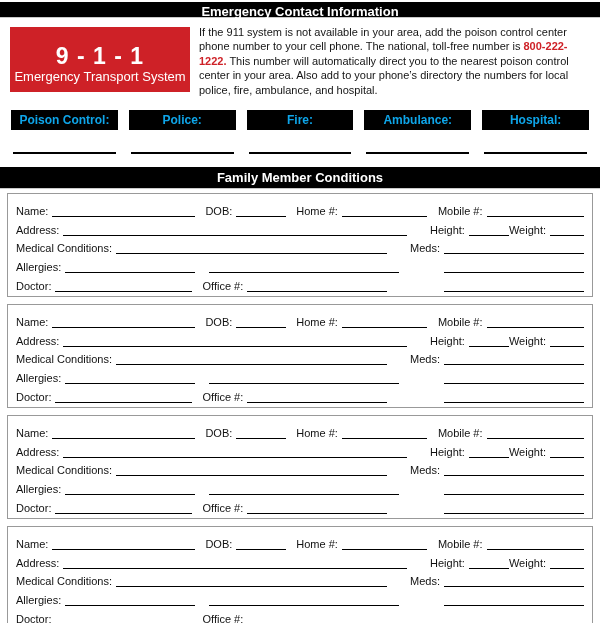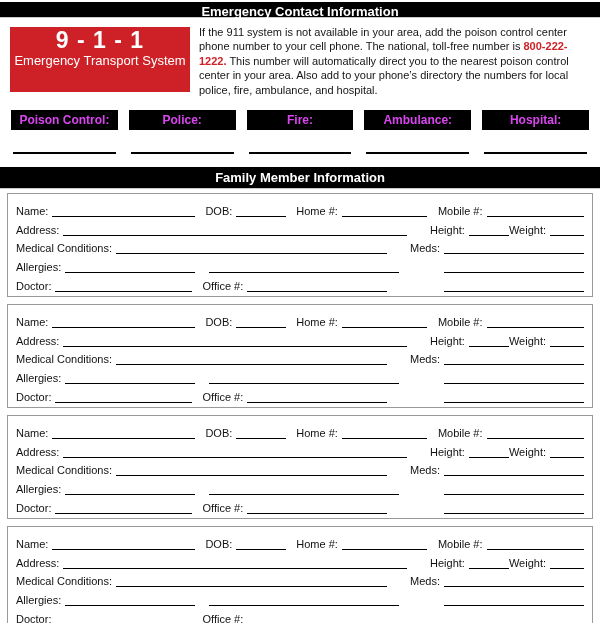--- a/index.html
+++ b/index.html
@@ -29,21 +29,21 @@
     margin-top: 7px;
     min-height: 72px;
   }
   .red-box {
     flex: none;
     width: 180px;
     height: 65px;
     margin-top: 2px;
     color: #fff;
     text-align: center;
-    padding-top: 0;
+    padding-top: 16px;
   }
   .red-box .num {
     font-size: 23px;
     font-weight: bold;
     letter-spacing: 1px;
     line-height: 26px;
   }
   .red-box .words {
     font-size: 12px;
     font-weight: bold;
@@ -65,21 +65,21 @@
   
   .contact-labels {
     display: grid;
     grid-template-columns: repeat(5, 1fr);
     gap: 11px;
     padding: 0 11px;
     margin-top: 13px;
   }
   .contact-labels .box {
     background: #000;
-    color: #d946ef;
+    color: #0ea5e9;
     font-weight: bold;
     font-size: 12px;
     text-align: center;
     height: 20px;
     line-height: 20px;
   }
   .contact-lines {
     display: grid;
     grid-template-columns: repeat(5, 1fr);
     gap: 11px;
@@ -157,21 +157,21 @@
 </div>
 <div class="contact-lines">
   <div class="wline"></div>
   <div class="wline"></div>
   <div class="wline"></div>
   <div class="wline"></div>
   <div class="wline"></div>
 </div>
 
 <div class="black-bar family-bar">
-  <span>Family Member Information</span>
+  <span>Family Member Conditions</span>
 </div>
 
 <div class="members">
   <div class="member">
     <div class="row">
       <span>Name:</span>
       <span class="u w143"></span>
       <span class="ml10">DOB:</span>
       <span class="u w50"></span>
       <span class="ml10">Home #:</span>

